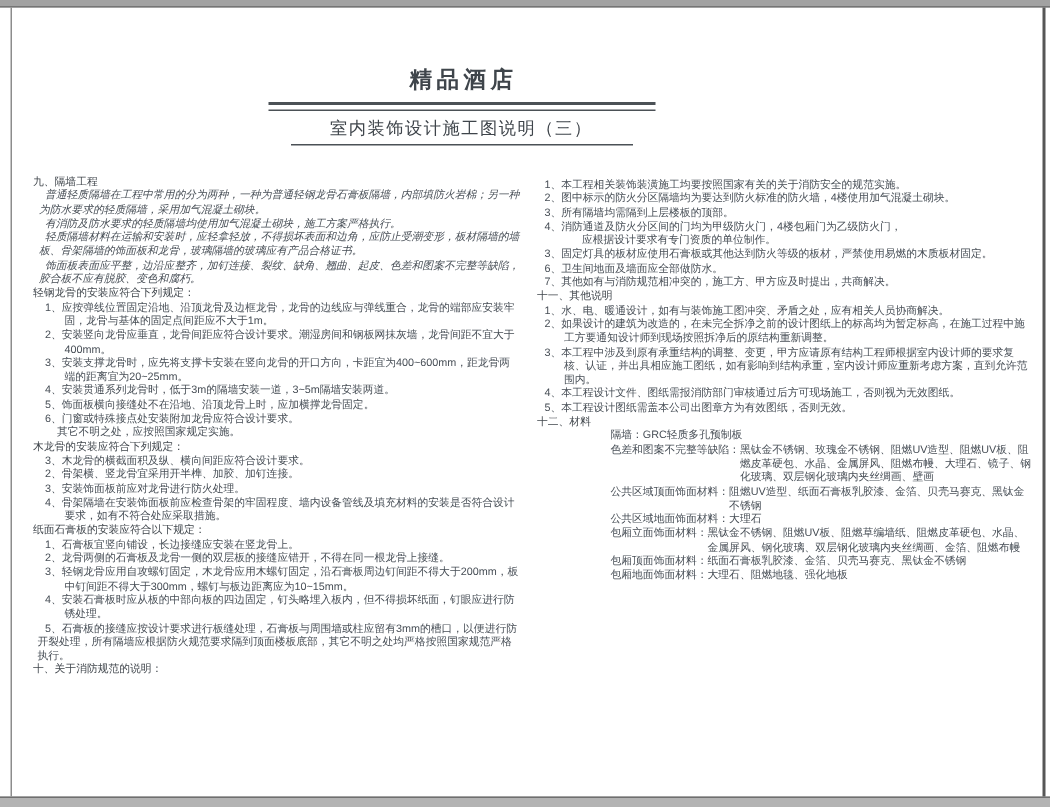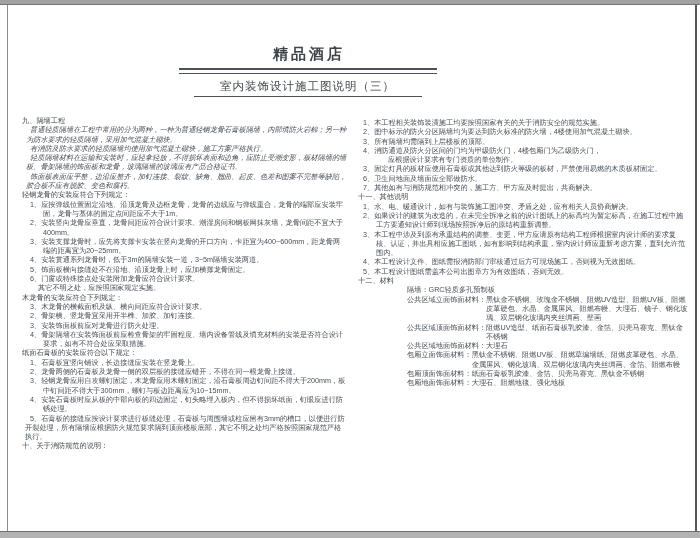--- a/index.html
+++ b/index.html
@@ -100,21 +100,21 @@
     <div class="line num">2、如果设计的建筑为改造的，在未完全拆净之前的设计图纸上的标高均为暂定标高，在施工过程中施工方要通知设计师到现场按照拆净后的原结构重新调整。</div>
     <div class="line num">3、本工程中涉及到原有承重结构的调整、变更，甲方应请原有结构工程师根据室内设计师的要求复核、认证，并出具相应施工图纸，如有影响到结构承重，室内设计师应重新考虑方案，直到允许范围内。</div>
     <div class="line num">4、本工程设计文件、图纸需报消防部门审核通过后方可现场施工，否则视为无效图纸。</div>
     <div class="line num">5、本工程设计图纸需盖本公司出图章方为有效图纸，否则无效。</div>
     <div class="line heading">十二、材料</div>
     <div class="line material">
       <span class="mat-label">隔墙：</span>
       <span class="mat-value">GRC轻质多孔预制板</span>
     </div>
     <div class="line material">
-      <span class="mat-label">公共区域立面饰面材料：</span>
+      <span class="mat-label">色差和图案不完整等缺陷：</span>
       <span class="mat-value">黑钛金不锈钢、玫瑰金不锈钢、阻燃UV造型、阻燃UV板、阻燃皮革硬包、水晶、金属屏风、阻燃布幔、大理石、镜子、钢化玻璃、双层钢化玻璃内夹丝绸画、壁画</span>
     </div>
     <div class="line material">
       <span class="mat-label">公共区域顶面饰面材料：</span>
       <span class="mat-value">阻燃UV造型、纸面石膏板乳胶漆、金箔、贝壳马赛克、黑钛金不锈钢</span>
     </div>
     <div class="line material">
       <span class="mat-label">公共区域地面饰面材料：</span>
       <span class="mat-value">大理石</span>
     </div>

